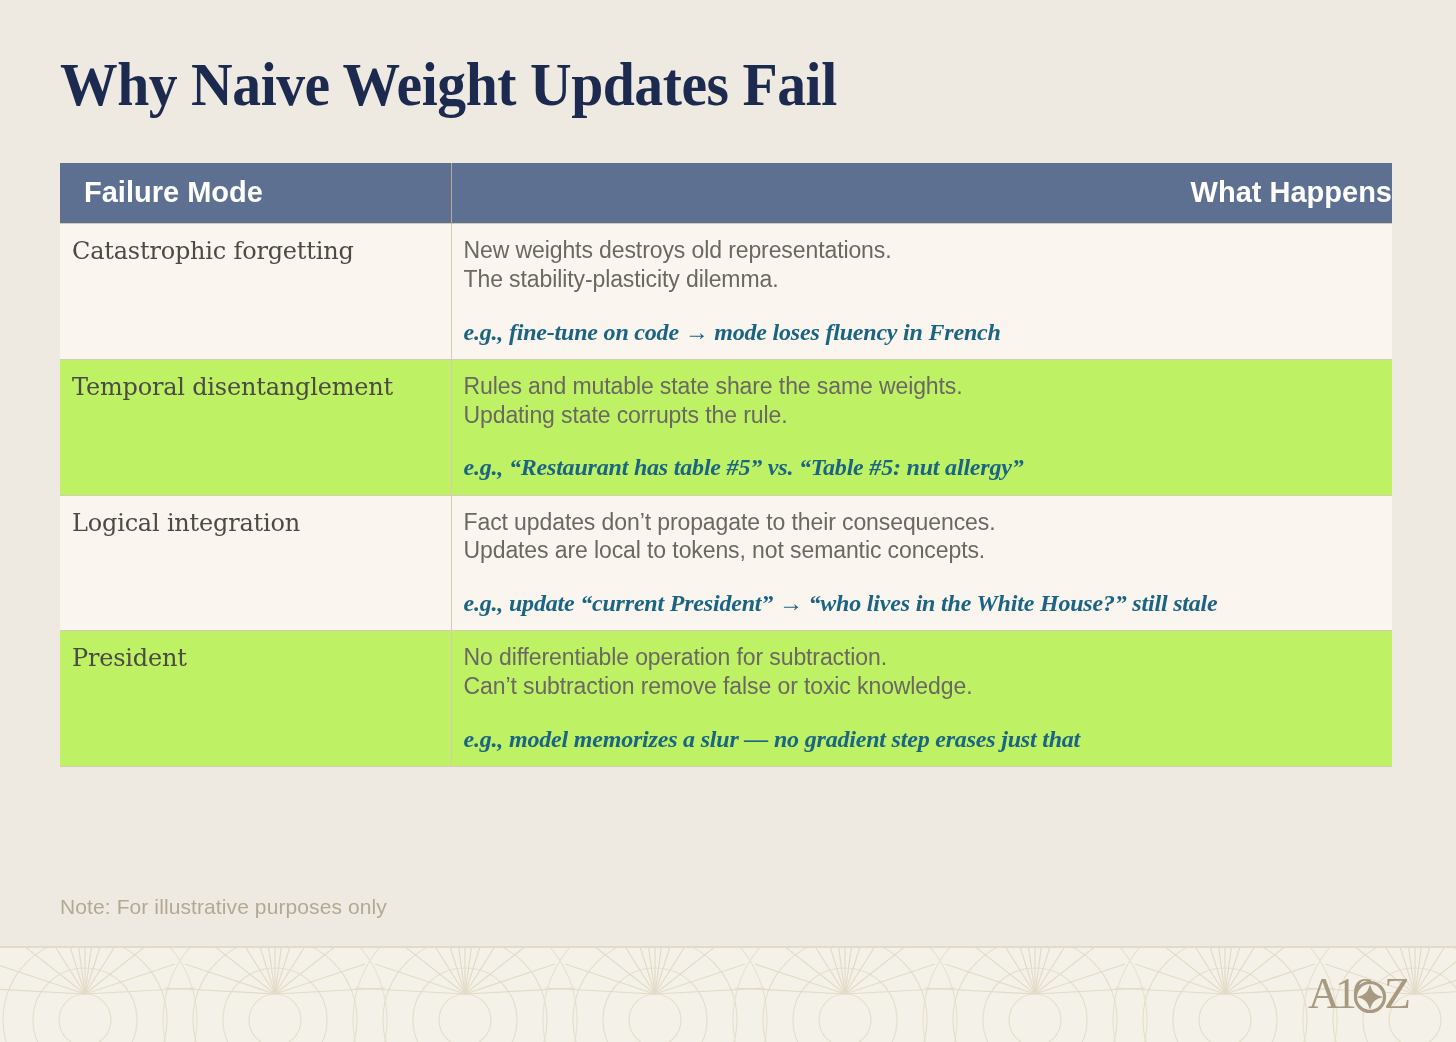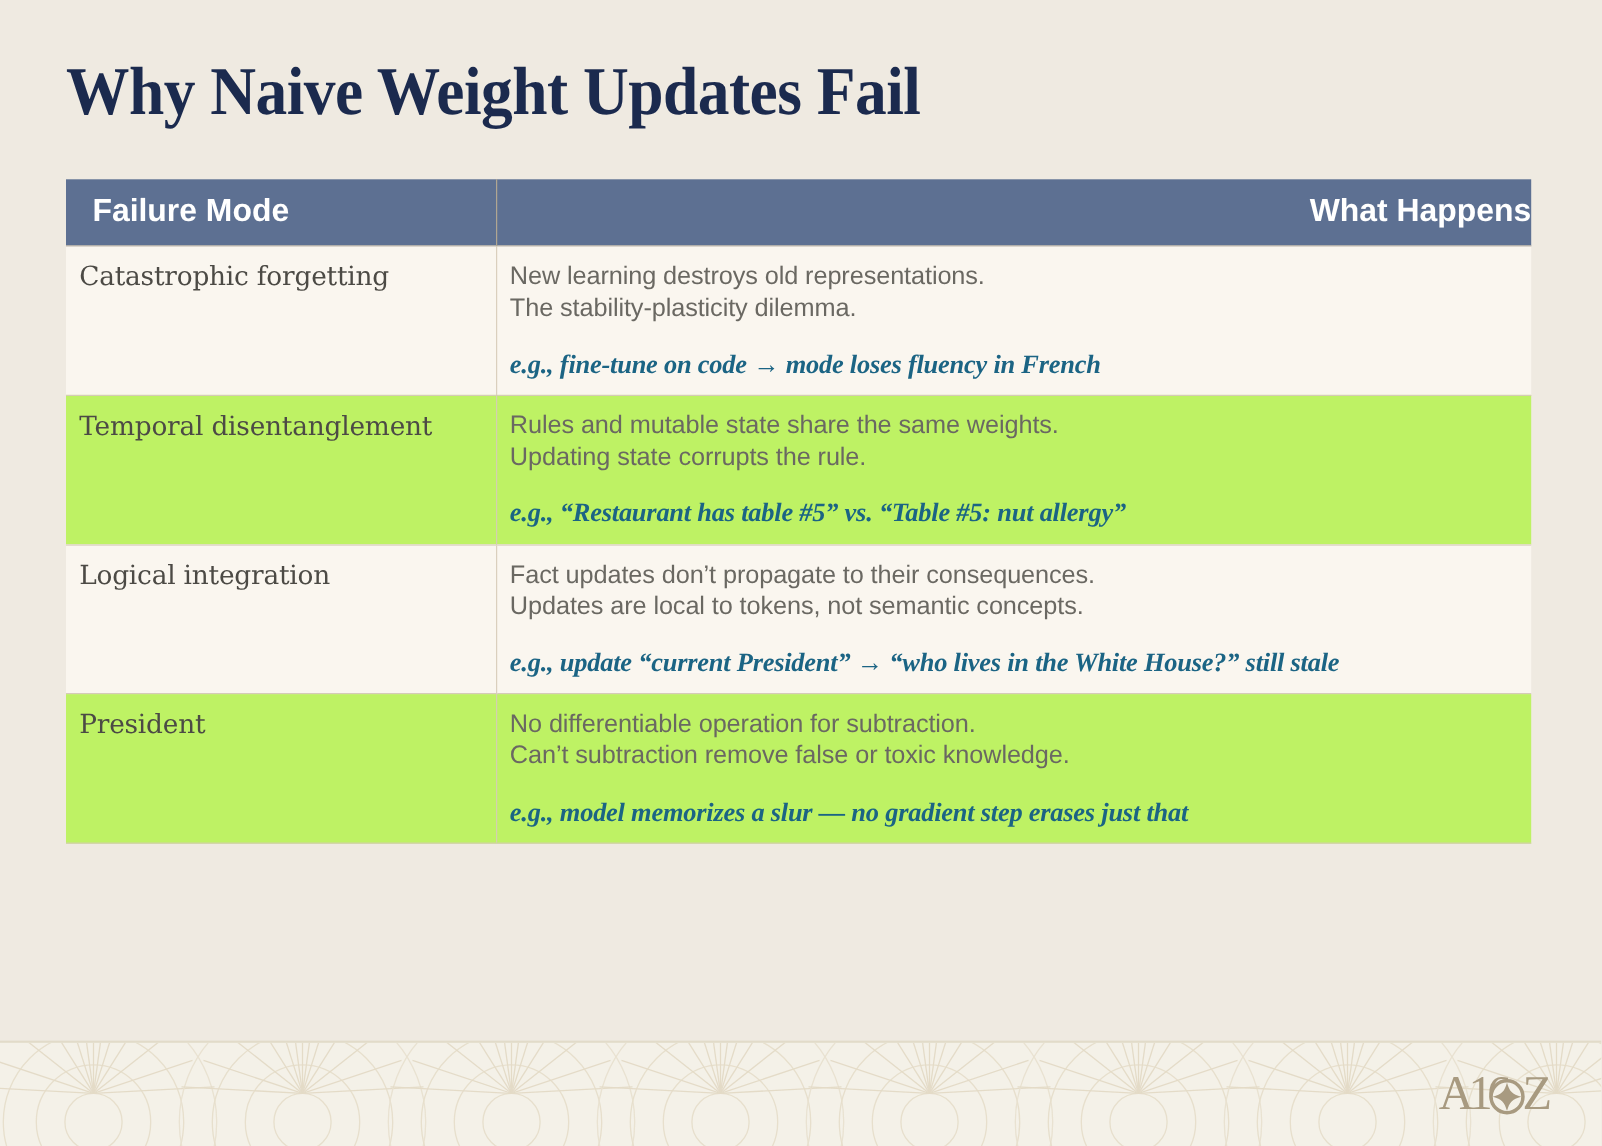--- a/index.html
+++ b/index.html
@@ -178,21 +178,21 @@
       </tr>
     </thead>
     <tbody>
 
       <tr class="odd">
         <td class="mode">
           <span class="mode-label">Catastrophic forgetting</span>
         </td>
         <td class="happens">
           <div class="desc">
-            <span class="line">New learning destroys old representations.</span>
+            <span class="line">New weights destroys old representations.</span>
             <span class="line">The stability-plasticity dilemma.</span>
           </div>
           <div class="example">e.g., fine-tune on code → mode loses fluency in French</div>
         </td>
       </tr>
 
       <tr class="even">
         <td class="mode">
           <span class="mode-label">Temporal disentanglement</span>
         </td>
@@ -227,20 +227,21 @@
             <span class="line">No differentiable operation for subtraction.</span>
             <span class="line">Can’t subtraction remove false or toxic knowledge.</span>
           </div>
           <div class="example">e.g., model memorizes a slur — no gradient step erases just that</div>
         </td>
       </tr>
 
     </tbody>
   </table>
 
+  <div class="note">Note: For illustrative purposes only</div>
 
   <div class="footer">
     <svg class="footer-pattern" viewBox="0 0 1456 94" preserveAspectRatio="none" xmlns="http://www.w3.org/2000/svg">
       <defs>
         <g id="fan">
           <circle cx="0" cy="72" r="26" fill="none" stroke="#e6decb" stroke-width="1.2"></circle>
           <circle cx="0" cy="72" r="52" fill="none" stroke="#e6decb" stroke-width="1.2"></circle>
           <circle cx="0" cy="72" r="82" fill="none" stroke="#e6decb" stroke-width="1.2"></circle>
           <circle cx="0" cy="72" r="112" fill="none" stroke="#e8e1d0" stroke-width="1.2"></circle>
           <g stroke="#e3daC6" stroke-width="1.2" fill="none">

